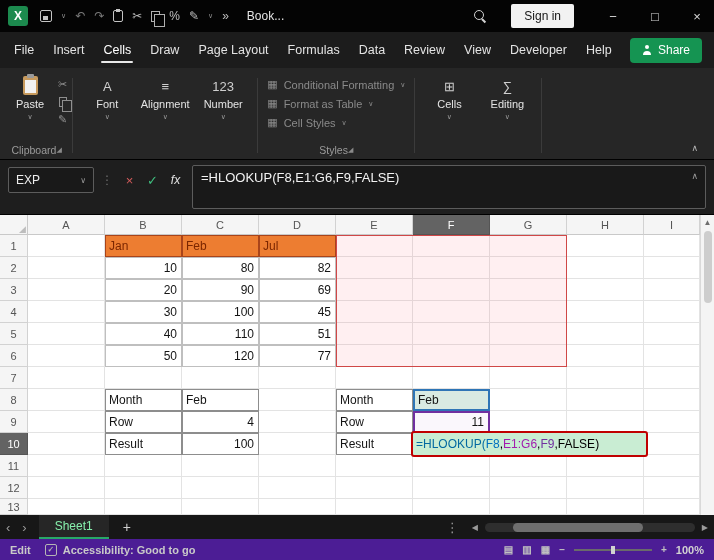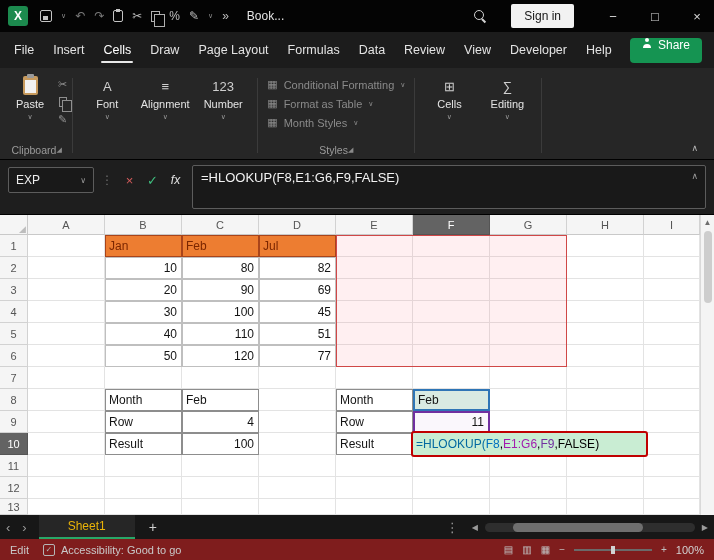--- a/index.html
+++ b/index.html
@@ -37,21 +37,21 @@
   
   .menubar { height:36px; background:#1c1c1c; display:flex; align-items:center;
     padding:0 12px; flex:none; }
   .menu-items { display:flex; gap:15px; height:100%; align-items:center; }
   .menu-item { color:#e3e3e3; font-size:12.5px; height:36px; line-height:36px; position:relative;
     padding:0 2px; white-space:nowrap; }
   .menu-item.active { color:#fff; }
   .menu-item.active::after { content:""; position:absolute; left:0; right:0; bottom:5px;
     height:2.5px; background:#e8e8e8; border-radius:2px; }
   .share-btn { margin-left:auto; background:#159452; color:#fff; height:25px; border-radius:4px;
-    display:flex; align-items:flex-start; gap:6px; padding:0 12px; font-size:12px; }
+    display:flex; align-items:center; gap:6px; padding:0 12px; font-size:12px; }
   .share-person { position:relative; width:10px; height:10px; }
   .share-person::before { content:""; position:absolute; top:0; left:3px; width:4px; height:4px;
     border-radius:50%; background:#fff; }
   .share-person::after { content:""; position:absolute; bottom:0; left:1px; width:8px; height:4px;
     border-radius:4px 4px 0 0; background:#fff; }
 
   
   .ribbon { height:92px; background:#262626; display:flex; padding:2px 6px 0 6px;
     border-bottom:1px solid #000; flex:none; }
   .rgroup { display:flex; flex-direction:column; }
@@ -129,31 +129,31 @@
     align-items:center; padding-left:3px; font-size:12px; z-index:5; white-space:nowrap; overflow:hidden; }
   .vscroll { width:14px; height:300px; background:#f4f4f4; border-left:1px solid #d9d9d9;
     display:flex; flex-direction:column; align-items:center; flex:none; }
   .vs-up { height:14px; color:#6d6d6d; font-size:8px; display:flex; align-items:center; justify-content:center; }
   .vs-thumb { width:8px; height:72px; background:#cdcdcd; border-radius:4px; margin-top:2px; }
 
   
   .tabbar { height:24px; background:#171717; display:flex; align-items:center;
     color:#c9c9c9; font-size:12px; flex:none; }
   .tnav { color:#9a9a9a; padding:0 6px; font-size:13px; }
-  .sheet-tab { height:100%; display:flex; align-items:center; padding:0 29px; background:#262626;
-    color:#eab308; border-bottom:2.5px solid #28a768; margin-left:6px; }
+  .sheet-tab { height:100%; display:flex; align-items:center; padding:0 16px; background:#262626;
+    color:#86efac; border-bottom:2.5px solid #28a768; margin-left:6px; }
   .add-sheet { padding:0 14px; color:#cfcfcf; font-size:14px; }
   .tab-right { margin-left:auto; display:flex; align-items:center; gap:7px; padding-right:6px; }
   .hs-arrow { color:#9a9a9a; font-size:8px; }
   .hs-track { width:210px; height:9px; background:#2e2e2e; border-radius:5px; position:relative; }
   .hs-thumb { position:absolute; left:28px; width:130px; height:9px; background:#6f6f6f; border-radius:5px; }
 
   
-  .statusbar { height:21px; background:#7f1d1d; display:flex; align-items:center;
-    color:#c9c9c9; font-size:11px; gap:14px; padding:0 10px; flex:none; }
+  .statusbar { height:21px; background:#4c1d95; display:flex; align-items:center;
+    color:#c9c9c9; font-size:11px; gap:14px; padding:0 10px; flex:none;font-weight:bold; }
   .acc { display:flex; align-items:center; gap:6px; }
   .acc-icon { width:12px; height:12px; border:1px solid #b5b5b5; border-radius:2px; font-size:8px;
     display:flex; align-items:center; justify-content:center; color:#b5b5b5; }
   .sb-right { margin-left:auto; display:flex; align-items:center; gap:9px; }
   .vicon { color:#c0c0c0; font-size:10px; }
   .zoom-track { width:78px; height:2px; background:#6a6a6a; position:relative; }
   .zoom-thumb { position:absolute; left:37px; top:-3px; width:4px; height:8px; background:#d2d2d2; }
   .zoom-pct { color:#d2d2d2; }
 </style>
 </head>
@@ -270,21 +270,21 @@
             <span>Conditional Formatting</span>
             <span class="chev">∨</span>
           </div>
           <div class="style-row">
             <span class="sicon">▦</span>
             <span>Format as Table</span>
             <span class="chev">∨</span>
           </div>
           <div class="style-row">
             <span class="sicon">▦</span>
-            <span>Month Styles</span>
+            <span>Cell Styles</span>
             <span class="chev">∨</span>
           </div>
         </div>
       <div class="glabel">
         <span>Styles</span>
         <span class="launcher">◢</span>
       </div>
     </div>
     <div class="vsep"></div>
 

